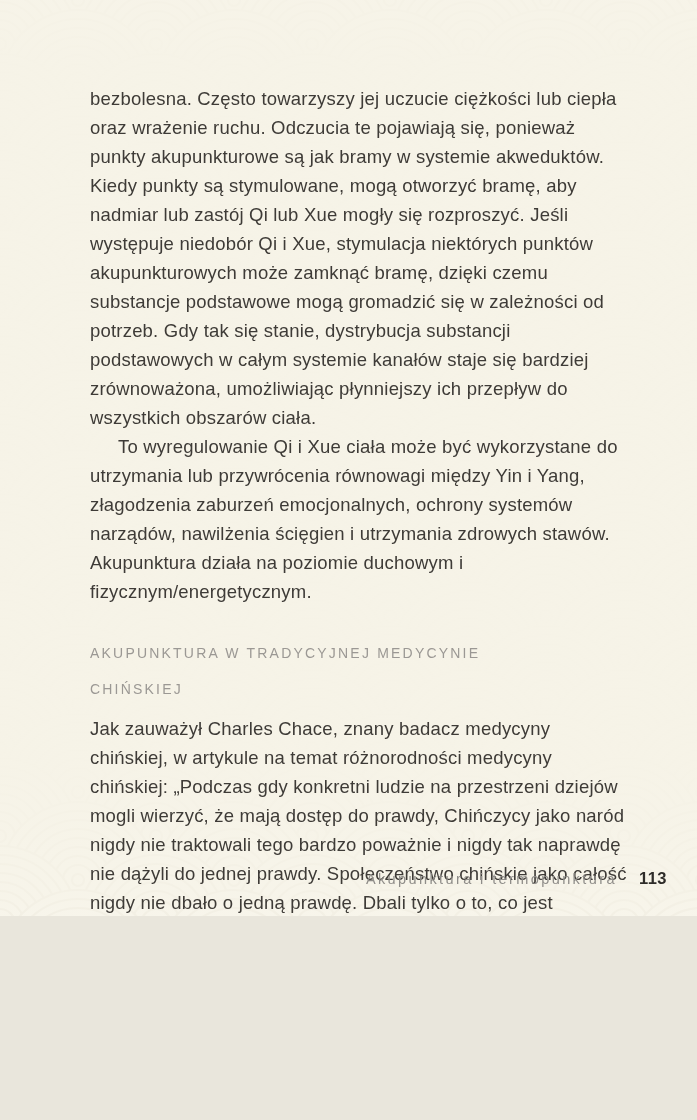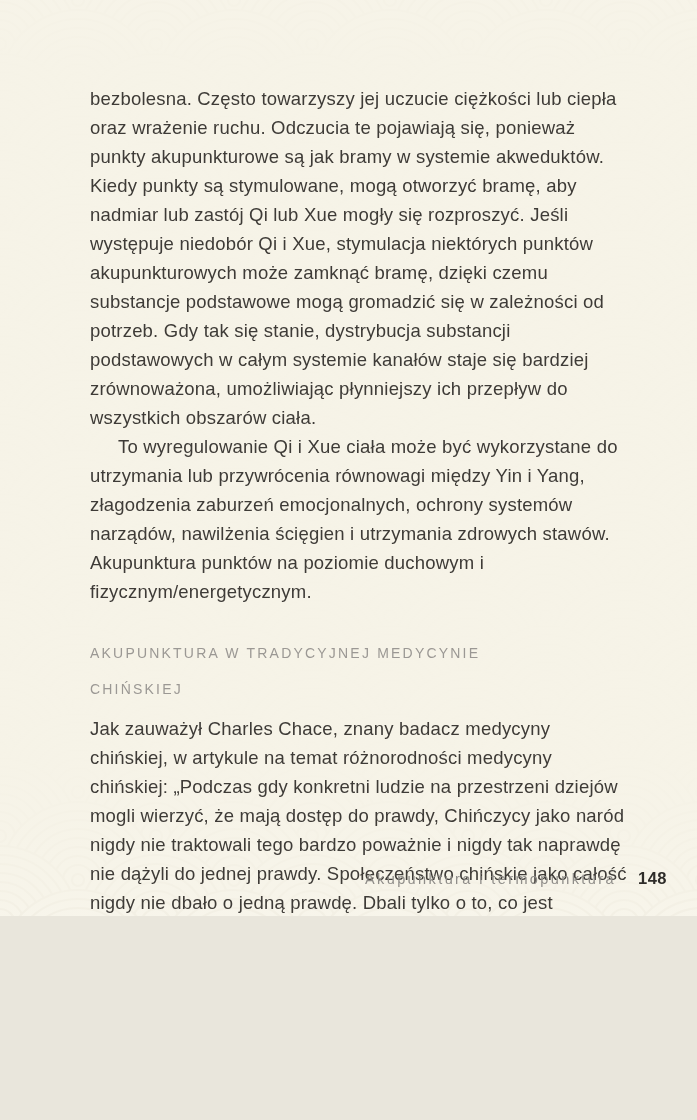--- a/index.html
+++ b/index.html
@@ -266,23 +266,23 @@
         <use href="#shell" x="312" y="1188"></use>
         <use href="#shell" x="468" y="1188"></use>
         <use href="#shell" x="624" y="1188"></use>
       </g>
   </svg>
 
   <div class="overlay"></div>
 
   <div class="content">
     <p>bezbolesna. Często towarzyszy jej uczucie ciężkości lub ciepła oraz wrażenie ruchu. Odczucia te pojawiają się, ponieważ punkty akupunkturowe są jak bramy w systemie akweduktów. Kiedy punkty są stymulowane, mogą otworzyć bramę, aby nadmiar lub zastój Qi lub Xue mogły się rozproszyć. Jeśli występuje niedobór Qi i Xue, stymulacja niektórych punktów akupunkturowych może zamknąć bramę, dzięki czemu substancje podstawowe mogą gromadzić się w zależności od potrzeb. Gdy tak się stanie, dystrybucja substancji podstawowych w całym systemie kanałów staje się bardziej zrównoważona, umożliwiając płynniejszy ich przepływ do wszystkich obszarów ciała.</p>
-    <p class="indented">To wyregulowanie Qi i Xue ciała może być wykorzystane do utrzymania lub przywrócenia równowagi między Yin i Yang, złagodzenia zaburzeń emocjonalnych, ochrony systemów narządów, nawilżenia ścięgien i utrzymania zdrowych stawów. Akupunktura punktów na poziomie duchowym i fizycznym/energetycznym.</p>
+    <p class="indented">To wyregulowanie Qi i Xue ciała może być wykorzystane do utrzymania lub przywrócenia równowagi między Yin i Yang, złagodzenia zaburzeń emocjonalnych, ochrony systemów narządów, nawilżenia ścięgien i utrzymania zdrowych stawów. Akupunktura działa na poziomie duchowym i fizycznym/energetycznym.</p>
     <h2 class="section-heading">AKUPUNKTURA W TRADYCYJNEJ MEDYCYNIE CHIŃSKIEJ</h2>
     <p>Jak zauważył Charles Chace, znany badacz medycyny chińskiej, w artykule na temat różnorodności medycyny chińskiej: „Podczas gdy konkretni ludzie na przestrzeni dziejów mogli wierzyć, że mają dostęp do prawdy, Chińczycy jako naród nigdy nie traktowali tego bardzo poważnie i nigdy tak naprawdę nie dążyli do jednej prawdy. Społeczeństwo chińskie jako całość nigdy nie dbało o jedną prawdę. Dbali tylko o to, co jest użyteczne, o to, co ma logiczny sens. (…) Koncepcja wiedzy absolutnej nie jest chińska, tak samo jak nie jest nią koncepcja albo-albo. Medycyna chińska historycznie pozwalała na jednoczesne istnienie przeciwstawnych punktów widzenia”.</p>
   </div>
 
   <div class="footer">
     <span class="running-title">Akupunktura i termopunktura</span>
-    <span class="page-number">148</span>
+    <span class="page-number">113</span>
   </div>
 
 </div>
 
 </body></html>

